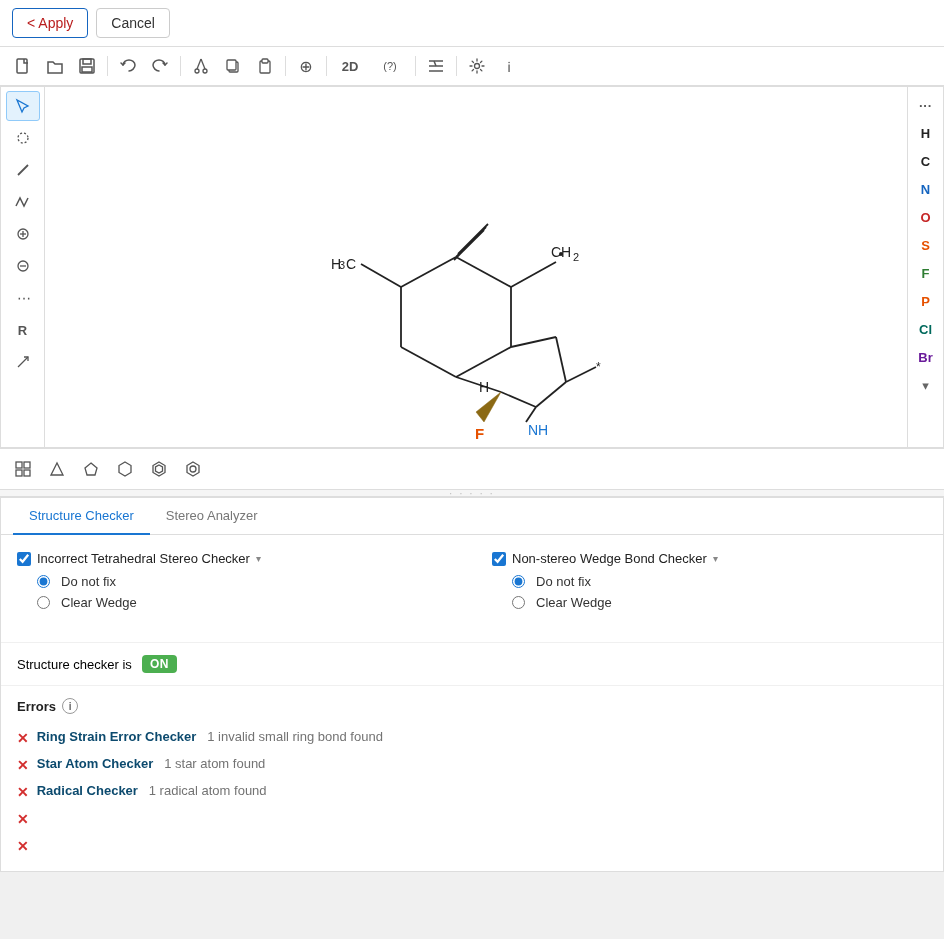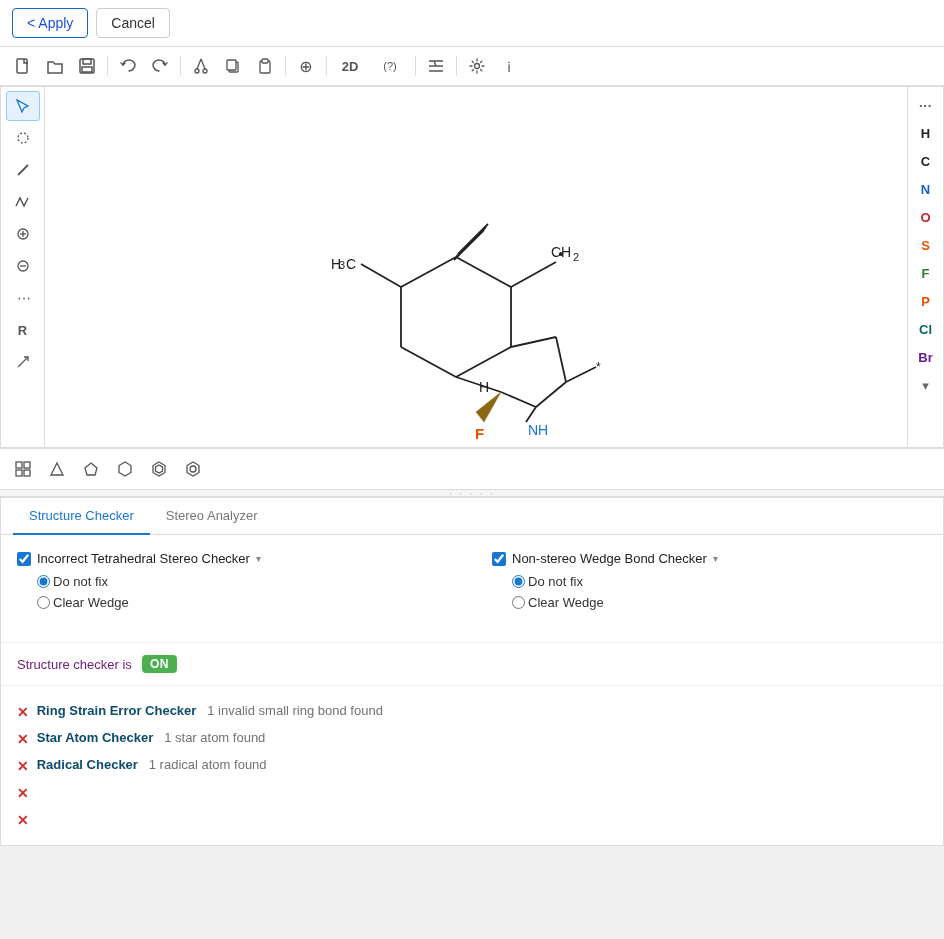--- a/index.html
+++ b/index.html
@@ -17,21 +17,21 @@
     .top-bar-btn {
       display: flex; align-items: center; gap: 4px;
       padding: 6px 14px;
       border: 1px solid #ccc;
       border-radius: 4px;
       cursor: pointer;
       background: #fff;
       font-size: 14px;
       color: #333;
     }
-    .top-bar-btn.apply { color: #1d4ed8; border-color: #1565c0; }
+    .top-bar-btn.apply { color: #b91c1c; border-color: #1565c0; }
 
     
     .toolbar {
       display: flex;
       align-items: center;
       background: #fff;
       border-bottom: 1px solid #ddd;
       padding: 4px 8px;
       gap: 2px;
     }
@@ -216,41 +216,41 @@
       display: flex;
       flex-direction: column;
       gap: 6px;
       padding-left: 20px;
       margin-top: 8px;
     }
 
     .radio-option {
       display: flex;
       align-items: center;
-      gap: 3px;
+      gap: 11px;
       font-size: 13px;
       color: #333;
     }
 
     .radio-option input[type="radio"] {
       accent-color: #1976d2;
     }
 
     
     .toggle-row {
       display: flex;
       align-items: center;
       gap: 10px;
       padding: 12px 16px;
       border-top: 1px solid #f0f0f0;
       border-bottom: 1px solid #f0f0f0;
       background: #fff;
     }
 
-    .toggle-label { font-size: 13px; color: #701a75; }
+    .toggle-label { font-size: 13px; color: #000000; }
 
     .toggle-switch {
       background: #4caf50;
       color: #fff;
       border-radius: 4px;
       padding: 2px 8px;
       font-size: 12px;
       font-weight: bold;
       letter-spacing: 0.5px;
       cursor: pointer;
@@ -613,20 +613,24 @@
       </div>
     </div>
   </div>
 
   <div class="toggle-row">
     <span class="toggle-label">Structure checker is</span>
     <div class="toggle-switch">ON</div>
   </div>
 
   <div class="errors-section">
+    <div class="errors-title">
+      <span>Errors</span>
+      <span class="info-icon">i</span>
+    </div>
 
     <div class="error-item">
       <span class="error-x">✕</span>
       <span>
         <span class="error-checker-name">Ring Strain Error Checker</span>
         <span class="error-msg">&nbsp;</span>
         <span class="error-msg">1 invalid small ring bond found</span>
       </span>
     </div>
 

